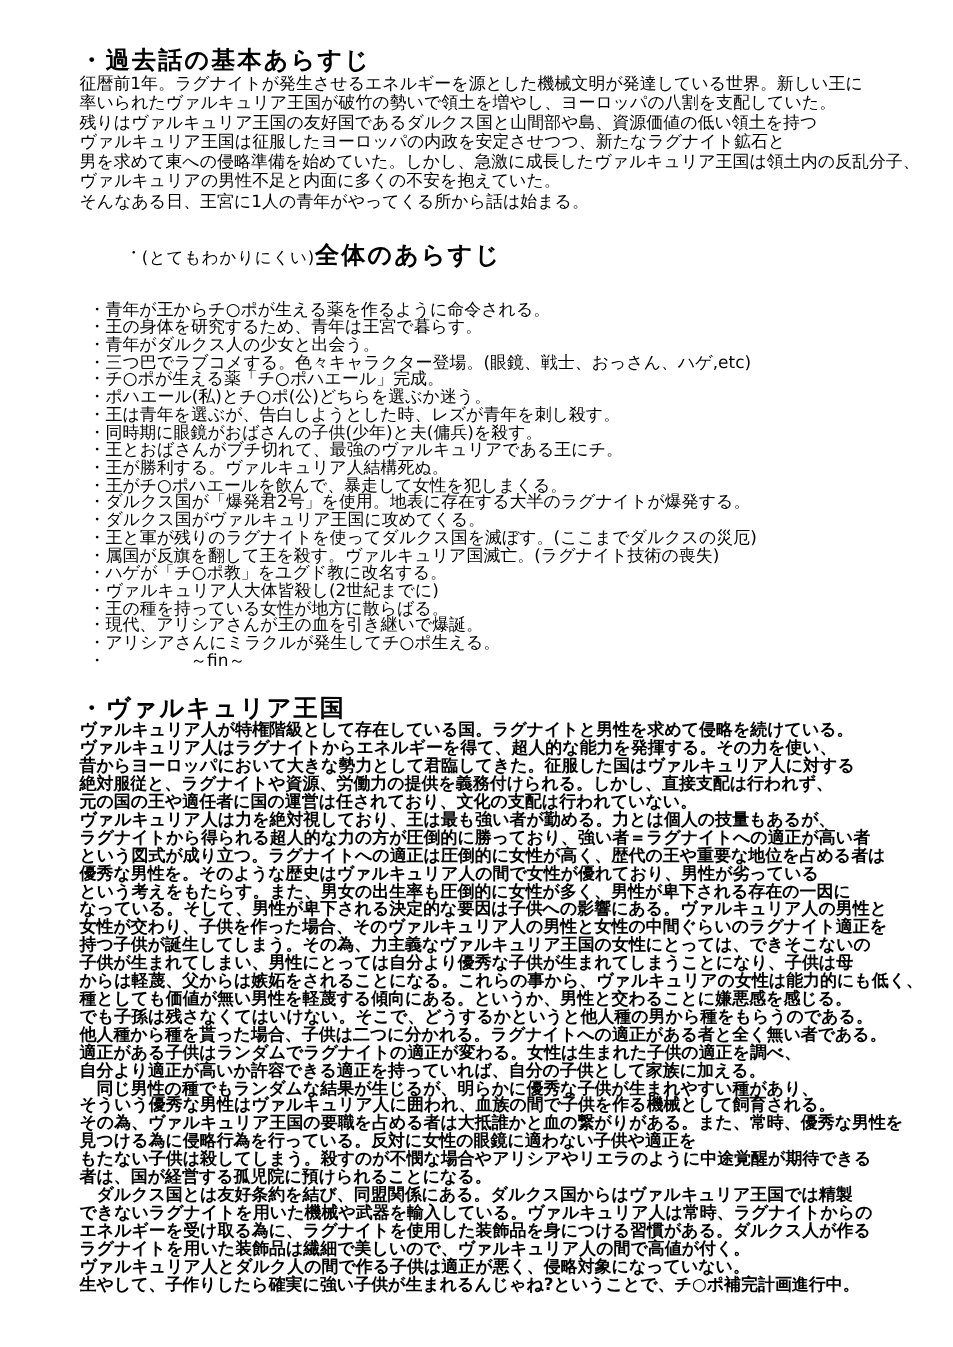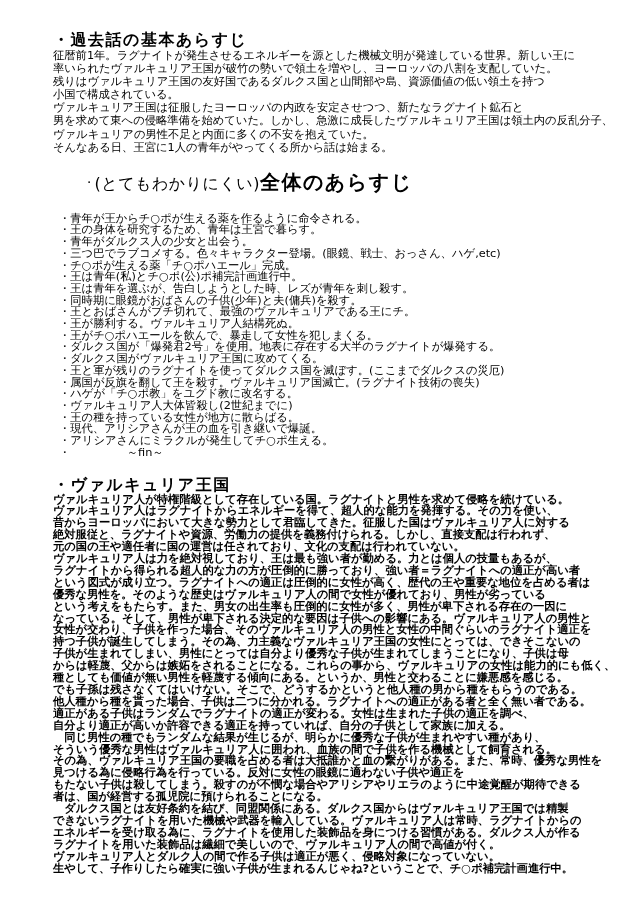--- a/index.html
+++ b/index.html
@@ -33,25 +33,25 @@
     font-size: 16px;
     line-height: 18px;
     font-weight: normal;
     white-space: pre;
   }
   .h-mixed .bullet-small {
     font-size: 11px;
     vertical-align: 3px;
   }
   .h-mixed .prefix-small {
-    font-size: 16px;
+    font-size: 11px;
     letter-spacing: 0.5px;
   }
   .h-mixed .title-bold {
-    font-size: 20px;
+    font-size: 16px;
     font-weight: bold;
     letter-spacing: 1.5px;
   }
   .body-block .line {
     white-space: pre;
     font-size: 11.3px;
   }
   .s1-body .line { line-height: 13.1px; }
   .s2-body { margin-left: 6px; margin-top: 2px; }
   .s2-body .line { line-height: 11.7px; }
@@ -63,39 +63,38 @@
 <body>
 
 <div class="page">
 
   <section class="sec-1">
     <h1 class="h-large">・過去話の基本あらすじ</h1>
     <div class="body-block s1-body">
         <div class="line">征暦前1年。ラグナイトが発生させるエネルギーを源とした機械文明が発達している世界。新しい王に</div>
         <div class="line">率いられたヴァルキュリア王国が破竹の勢いで領土を増やし、ヨーロッパの八割を支配していた。</div>
         <div class="line">残りはヴァルキュリア王国の友好国であるダルクス国と山間部や島、資源価値の低い領土を持つ</div>
-        <div class="line">小国で構成されている。</div>
         <div class="line">ヴァルキュリア王国は征服したヨーロッパの内政を安定させつつ、新たなラグナイト鉱石と</div>
         <div class="line">男を求めて東への侵略準備を始めていた。しかし、急激に成長したヴァルキュリア王国は領土内の反乱分子、</div>
         <div class="line">ヴァルキュリアの男性不足と内面に多くの不安を抱えていた。</div>
         <div class="line">そんなある日、王宮に1人の青年がやってくる所から話は始まる。</div>
       </div>
   </section>
 
   <section class="sec-2">
     <h2 class="h-mixed">
       <span class="bullet-small">・</span><span class="prefix-small">(とてもわかりにくい)</span><span class="title-bold">全体のあらすじ</span>
     </h2>
     <div class="body-block s2-body">
         <div class="line">・青年が王からチ○ポが生える薬を作るように命令される。</div>
         <div class="line">・王の身体を研究するため、青年は王宮で暮らす。</div>
         <div class="line">・青年がダルクス人の少女と出会う。</div>
         <div class="line">・三つ巴でラブコメする。色々キャラクター登場。(眼鏡、戦士、おっさん、ハゲ,etc)</div>
         <div class="line">・チ○ポが生える薬「チ○ポハエール」完成。</div>
-        <div class="line">・王は青年(私)とチ○ポ(公)ポ補完計画進行中。</div>
+        <div class="line">・ポハエール(私)とチ○ポ(公)どちらを選ぶか迷う。</div>
         <div class="line">・王は青年を選ぶが、告白しようとした時、レズが青年を刺し殺す。</div>
         <div class="line">・同時期に眼鏡がおばさんの子供(少年)と夫(傭兵)を殺す。</div>
         <div class="line">・王とおばさんがブチ切れて、最強のヴァルキュリアである王にチ。</div>
         <div class="line">・王が勝利する。ヴァルキュリア人結構死ぬ。</div>
         <div class="line">・王がチ○ポハエールを飲んで、暴走して女性を犯しまくる。</div>
         <div class="line">・ダルクス国が「爆発君2号」を使用。地表に存在する大半のラグナイトが爆発する。</div>
         <div class="line">・ダルクス国がヴァルキュリア王国に攻めてくる。</div>
         <div class="line">・王と軍が残りのラグナイトを使ってダルクス国を滅ぼす。(ここまでダルクスの災厄)</div>
         <div class="line">・属国が反旗を翻して王を殺す。ヴァルキュリア国滅亡。(ラグナイト技術の喪失)</div>
         <div class="line">・ハゲが「チ○ポ教」をユグド教に改名する。</div>

